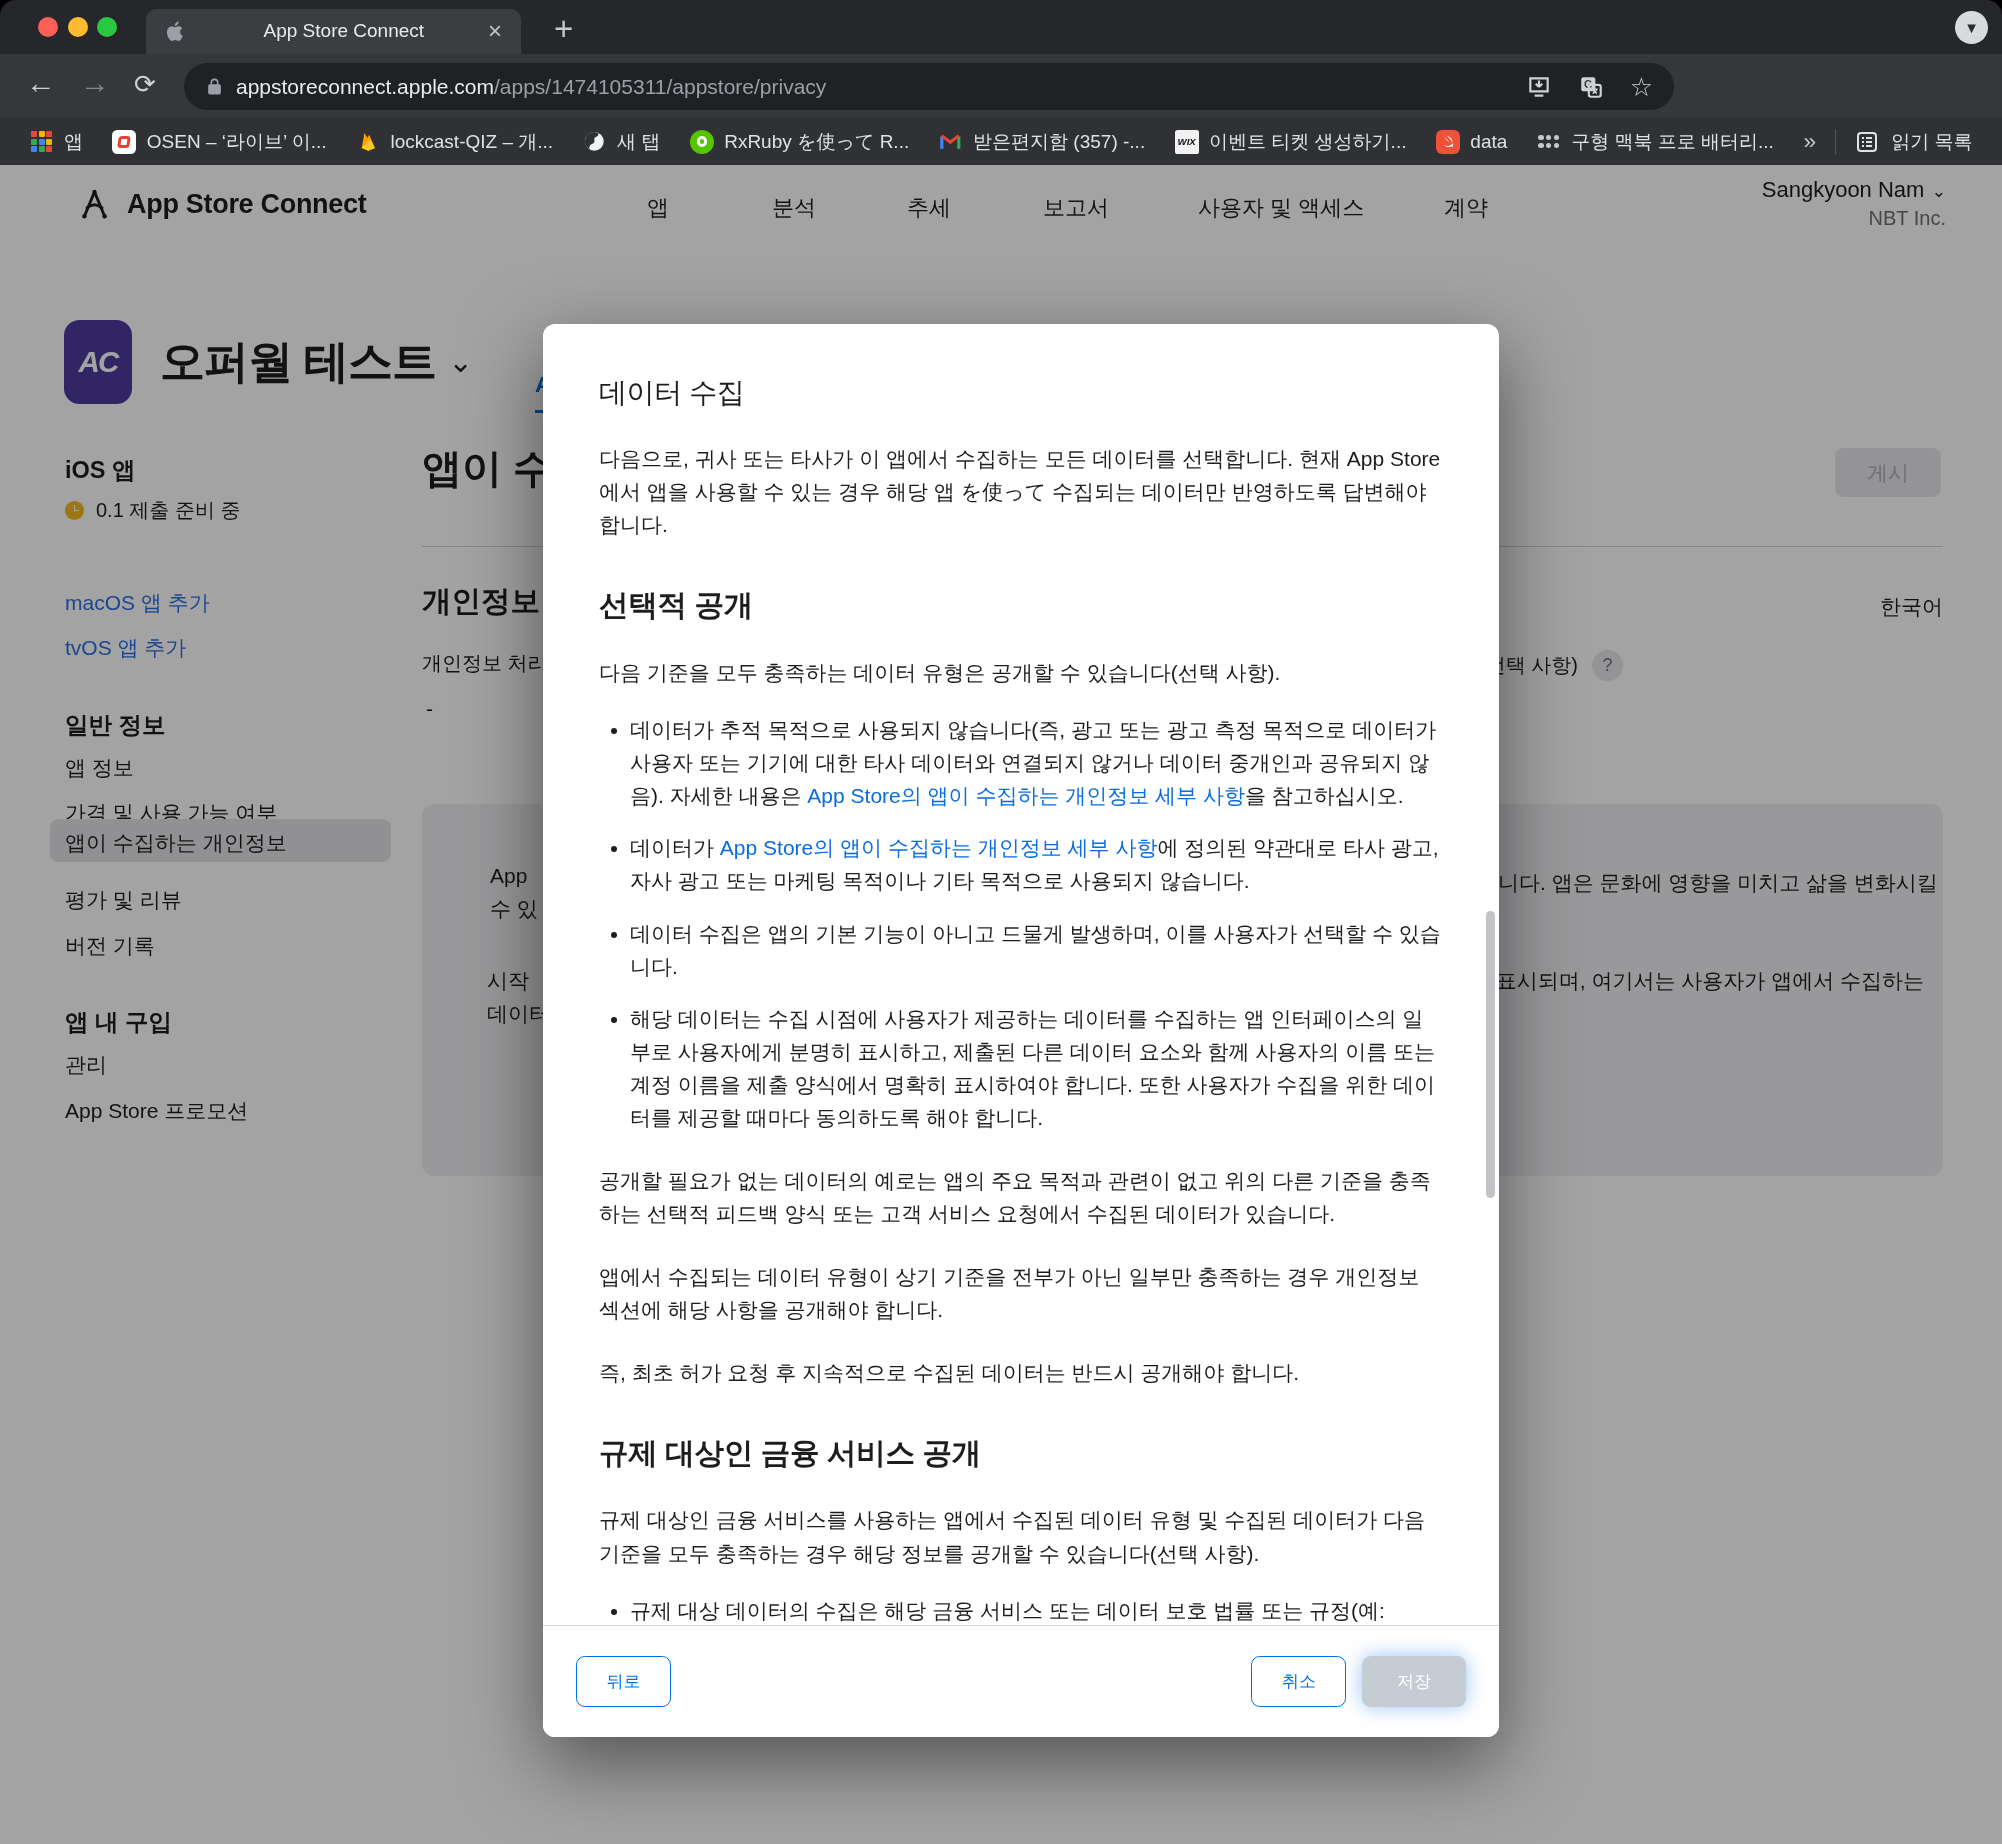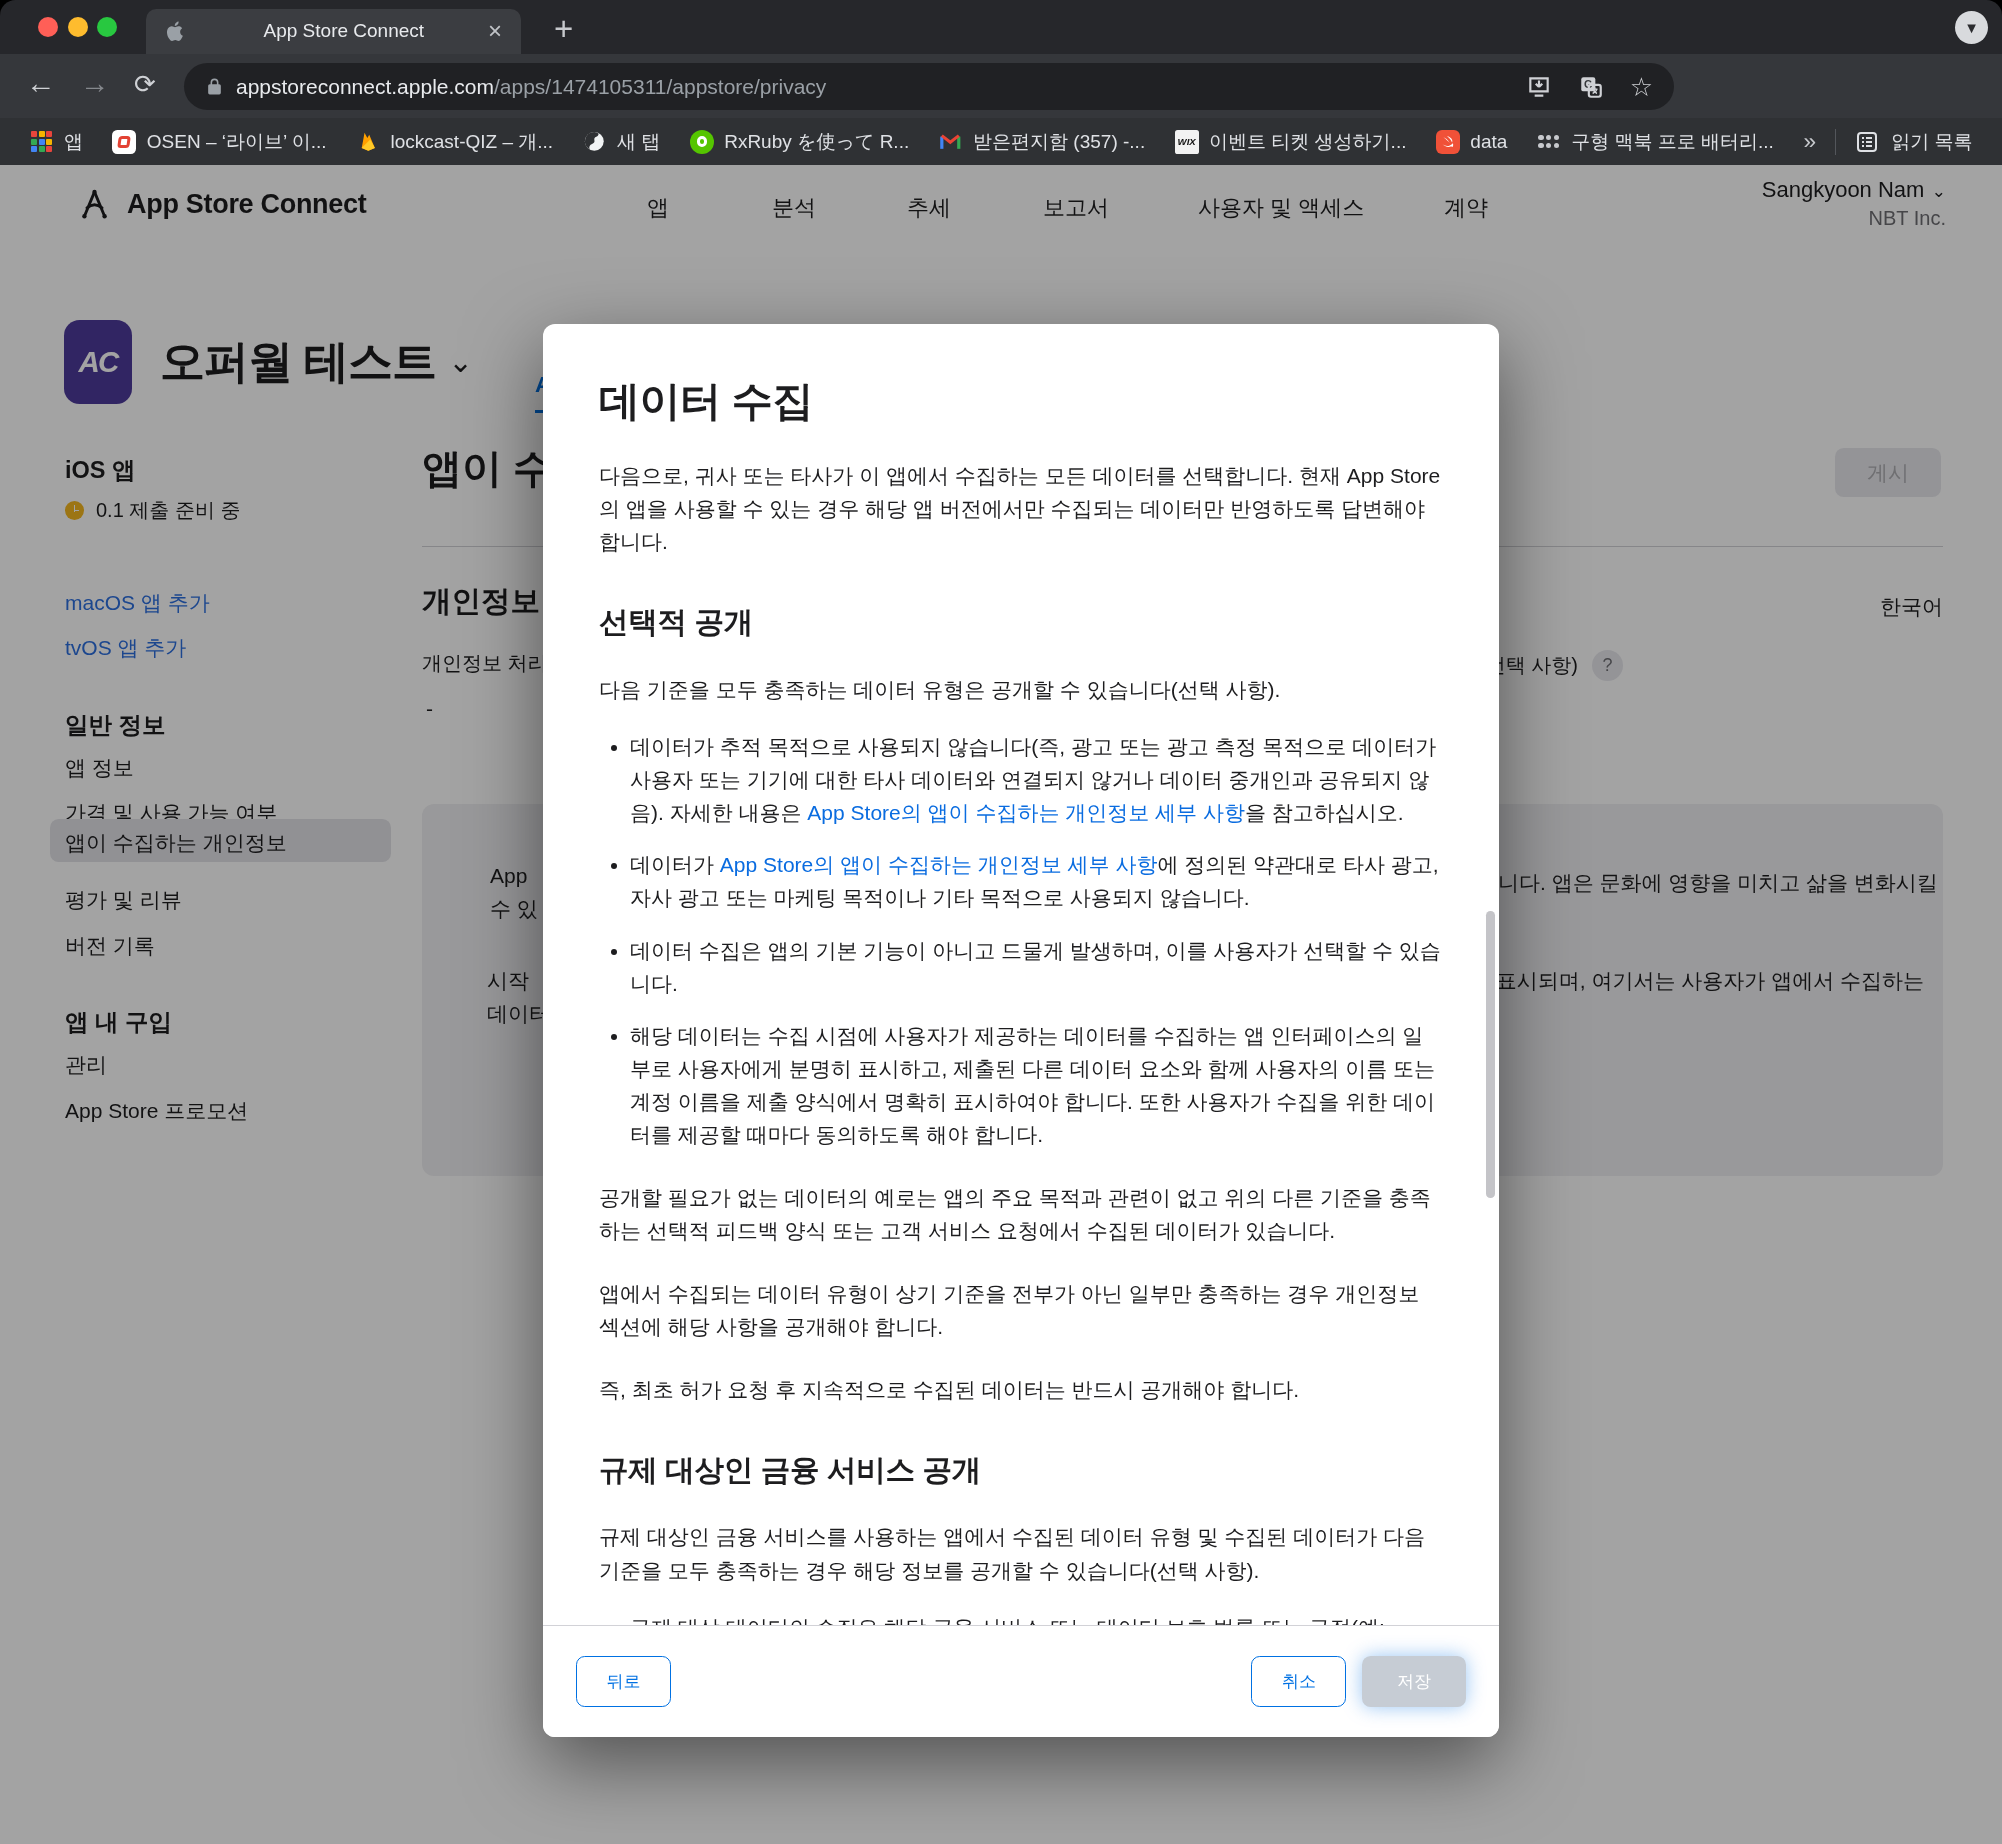--- a/index.html
+++ b/index.html
@@ -95,21 +95,21 @@
     display:flex; align-items:center; justify-content:center; font-size:18px; }
   .dash-frag { position:absolute; left:426px; top:532px; font-size:21px; color:#1d1d1f; }
   .grey-card { position:absolute; left:422px; top:639px; width:1521px; height:372px; background:#f0f0f2; border-radius:12px; }
   .card-frag { position:absolute; font-size:21px; color:#1d1d1f; white-space:nowrap; line-height:1.55; }
   
   .overlay { position:absolute; top:165px; left:0; right:0; bottom:0; background:rgba(0,0,0,0.36); }
   .modal { position:absolute; left:543px; top:324px; width:956px; height:1413px; background:#fff;
     border-radius:12px; box-shadow:0 26px 78px rgba(0,0,0,0.5); }
   .modal-body { position:absolute; top:0; left:0; right:0; bottom:112px; padding:50px 56px 0 56px;
     overflow:hidden; color:#1d1d1f; }
-  .m-title { font-size:41px; font-weight:700; letter-spacing:-0.4px; }
+  .m-title { font-size:28px; font-weight:400; letter-spacing:-0.4px; }
   .m-intro { margin-top:29.5px; font-size:21px; line-height:1.58; }
   .m-h2 { margin-top:45px; font-size:29.5px; font-weight:700; letter-spacing:-0.3px; }
   .m-p { margin-top:29.5px; font-size:21px; line-height:1.58; }
   .m-ul { margin-top:24px; padding-left:31px; list-style:disc; }
   .m-ul li { font-size:21px; line-height:1.58; margin-bottom:19px; }
   .m-link { color:#0a6ce0; text-decoration:none; }
   .modal-footer { position:absolute; left:0; right:0; bottom:0; height:112px; border-top:0.9px solid #d2d2d7;
     display:flex; align-items:center; padding:0 33px; border-radius:0 0 12px 12px; background:#fff; }
   .btn { font-family:inherit; font-size:17px; border-radius:8.7px; padding:13px 29.5px; cursor:pointer; }
   .btn-outline { background:#fff; border:1.7px solid #0071e3; color:#0071e3; }
@@ -353,21 +353,21 @@
   <div class="card-frag" style="left:487px;top:800px">시작</div>
   <div class="card-frag" style="left:487px;top:833px">데이터</div>
   <div class="card-frag" style="left:1469px;top:800px">에 표시되며, 여기서는 사용자가 앱에서 수집하는</div>
 </div>
 
 <div class="overlay"></div>
 
 <div class="modal">
   <div class="modal-body">
     <div class="m-title">데이터 수집</div>
-    <p class="m-intro">다음으로, 귀사 또는 타사가 이 앱에서 수집하는 모든 데이터를 선택합니다. 현재 App Store의 앱을 사용할 수 있는 경우 해당 앱 버전에서만 수집되는 데이터만 반영하도록 답변해야 합니다.</p>
+    <p class="m-intro">다음으로, 귀사 또는 타사가 이 앱에서 수집하는 모든 데이터를 선택합니다. 현재 App Store에서 앱을 사용할 수 있는 경우 해당 앱 を使って 수집되는 데이터만 반영하도록 답변해야 합니다.</p>
     <div class="m-h2">선택적 공개</div>
     <p class="m-p">다음 기준을 모두 충족하는 데이터 유형은 공개할 수 있습니다(선택 사항).</p>
     <ul class="m-ul">
       <li><span>데이터가 추적 목적으로 사용되지 않습니다(즉, 광고 또는 광고 측정 목적으로 데이터가 사용자 또는 기기에 대한 타사 데이터와 연결되지 않거나 데이터 중개인과 공유되지 않음). 자세한 내용은 </span><a class="m-link" href="#">App Store의 앱이 수집하는 개인정보 세부 사항</a><span>을 참고하십시오.</span></li>
       <li><span>데이터가 </span><a class="m-link" href="#">App Store의 앱이 수집하는 개인정보 세부 사항</a><span>에 정의된 약관대로 타사 광고, 자사 광고 또는 마케팅 목적이나 기타 목적으로 사용되지 않습니다.</span></li>
       <li>데이터 수집은 앱의 기본 기능이 아니고 드물게 발생하며, 이를 사용자가 선택할 수 있습니다.</li>
       <li>해당 데이터는 수집 시점에 사용자가 제공하는 데이터를 수집하는 앱 인터페이스의 일부로 사용자에게 분명히 표시하고, 제출된 다른 데이터 요소와 함께 사용자의 이름 또는 계정 이름을 제출 양식에서 명확히 표시하여야 합니다. 또한 사용자가 수집을 위한 데이터를 제공할 때마다 동의하도록 해야 합니다.</li>
     </ul>
     <p class="m-p">공개할 필요가 없는 데이터의 예로는 앱의 주요 목적과 관련이 없고 위의 다른 기준을 충족하는 선택적 피드백 양식 또는 고객 서비스 요청에서 수집된 데이터가 있습니다.</p>
     <p class="m-p">앱에서 수집되는 데이터 유형이 상기 기준을 전부가 아닌 일부만 충족하는 경우 개인정보 섹션에 해당 사항을 공개해야 합니다.</p>

